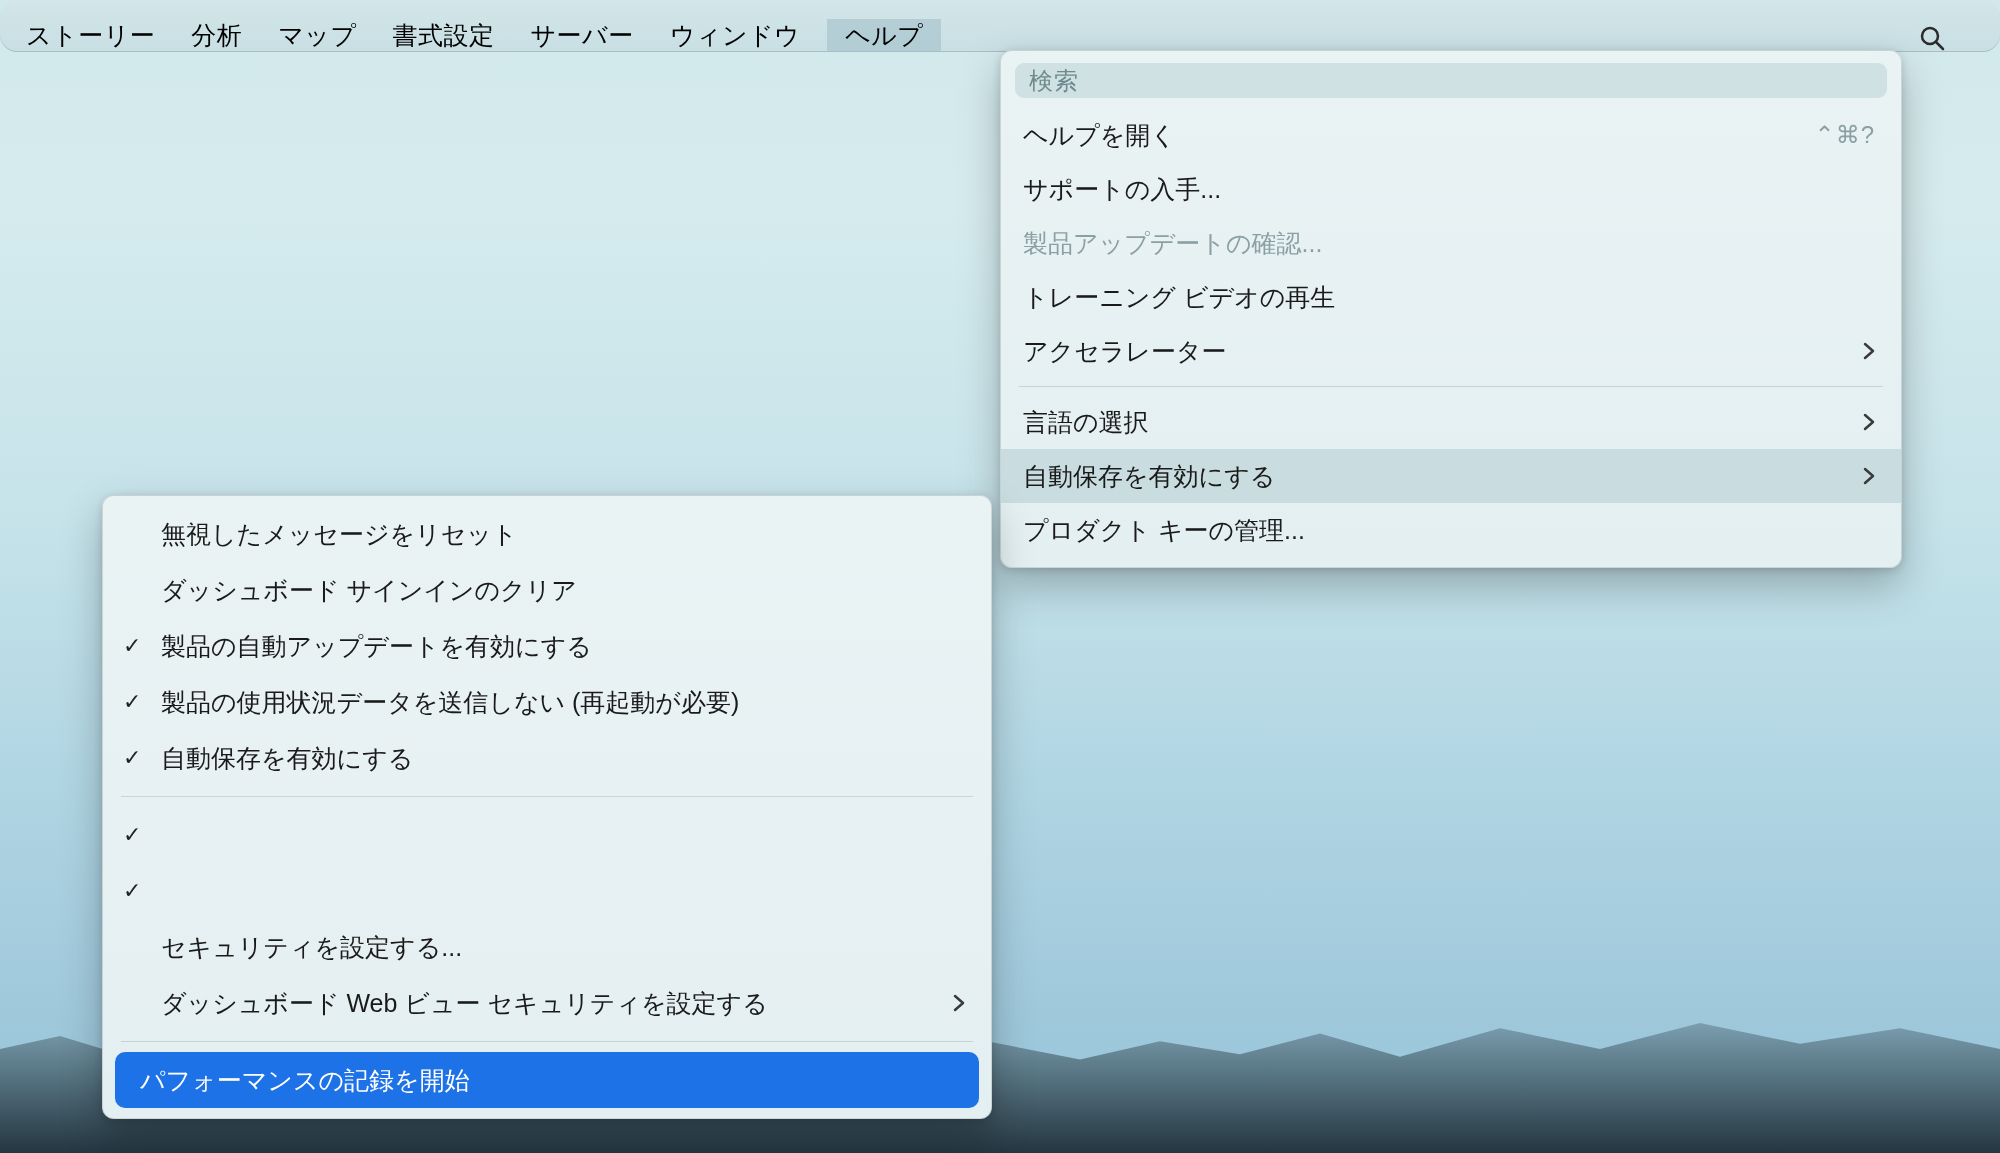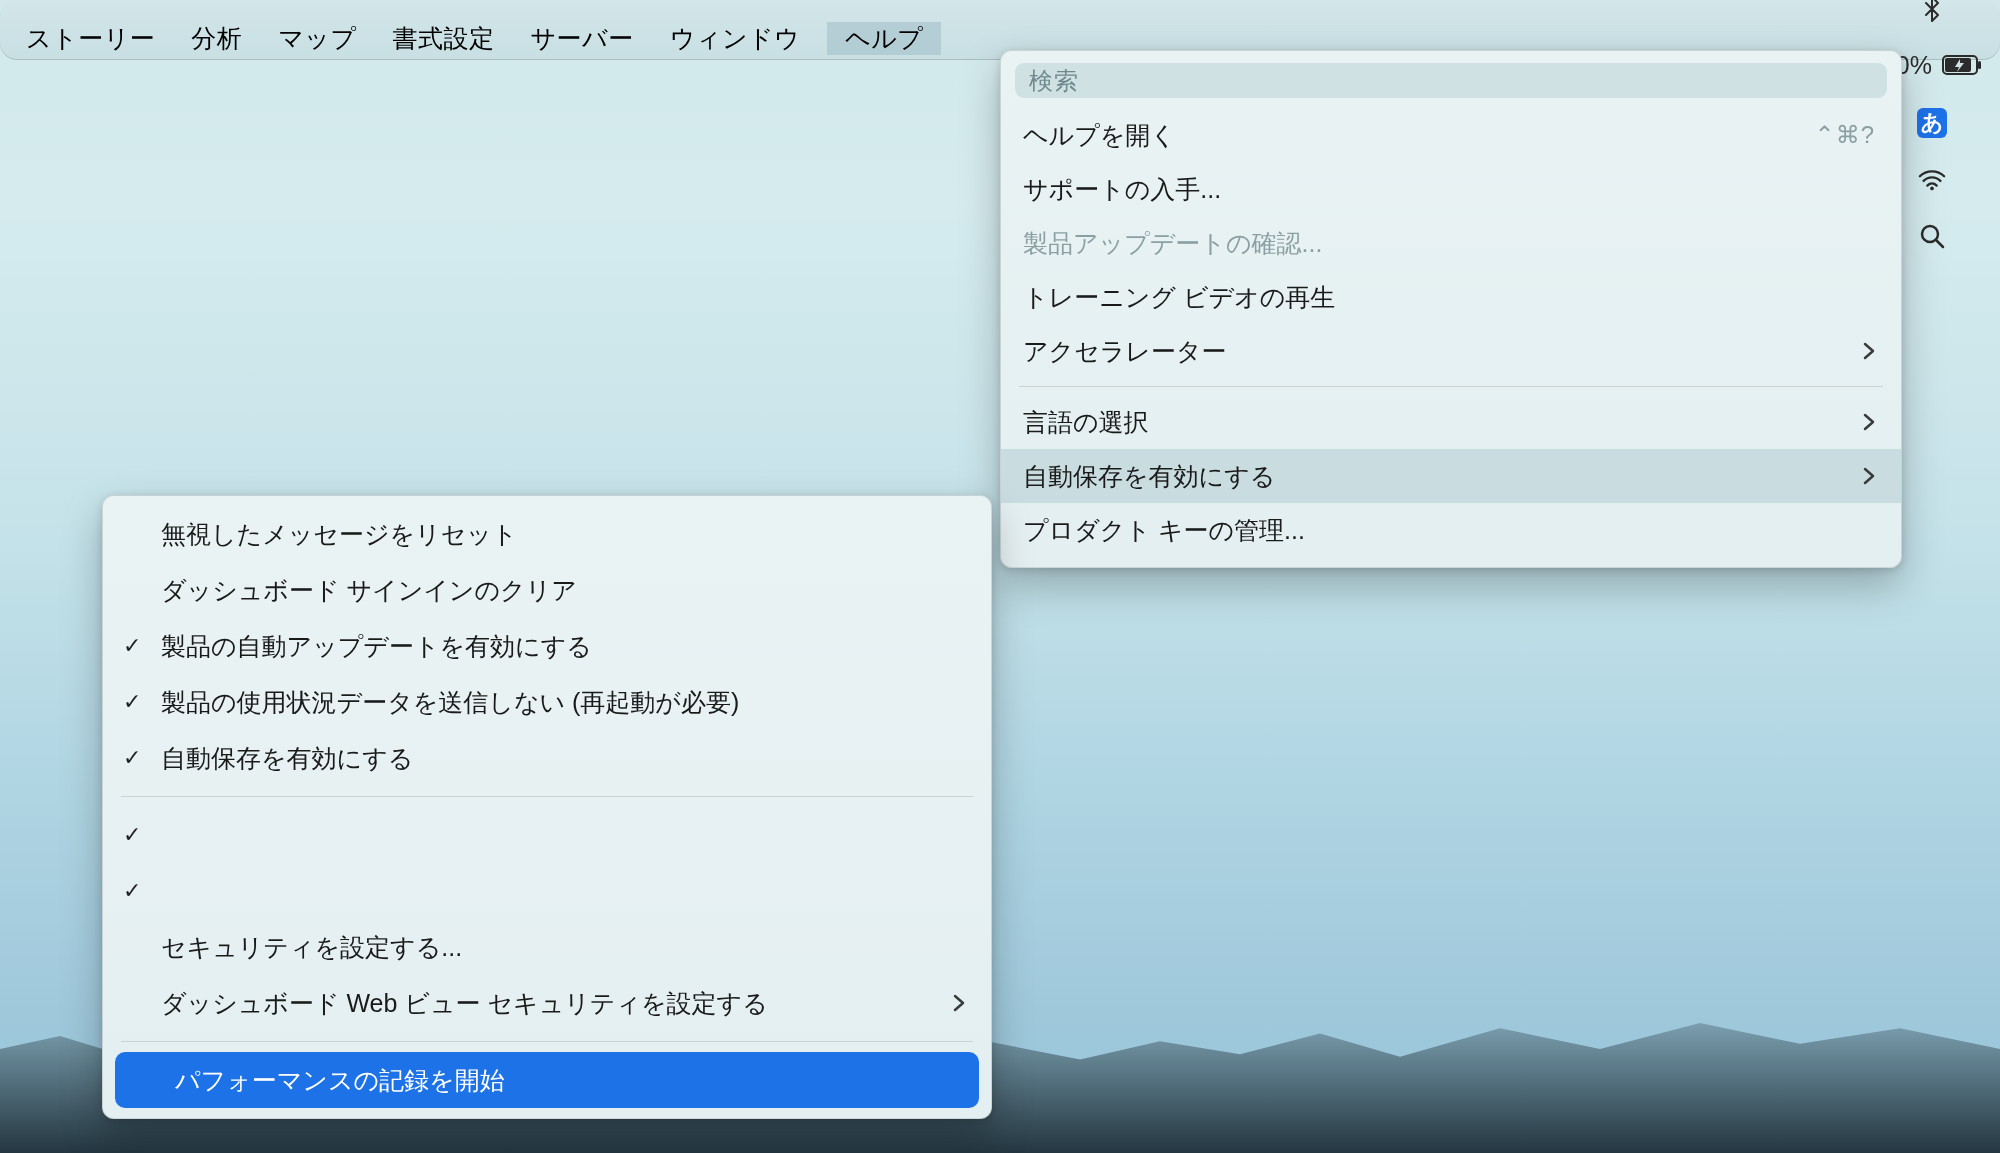--- a/index.html
+++ b/index.html
@@ -30,22 +30,22 @@
       linear-gradient(to top, rgba(20,40,50,0.9), transparent 70%);
     clip-path: polygon(0 60%, 3% 55%, 6% 62%, 9% 50%, 12% 58%, 15% 52%, 18% 60%, 22% 48%, 26% 58%, 30% 50%, 34% 62%, 38% 52%, 44% 63%, 48% 55%, 54% 64%, 58% 57%, 62% 62%, 66% 54%, 70% 63%, 75% 52%, 80% 60%, 85% 50%, 90% 58%, 95% 52%, 100% 60%, 100% 100%, 0 100%);
   }
 
   
   .menubar {
     position: absolute;
     top: 0; left: 0; right: 0;
     height: 44px;
     display: flex;
-    align-items: center;
-    padding: 16px 8px 0 8px;
+    align-items: flex-end;
+    padding: 8px 8px 0 8px;
     background: linear-gradient(to bottom, #d3e6e9, #c8dfe3);
     font-size: 25px;
     color: #000;
     box-shadow: inset 0 -1px 0 rgba(0,0,0,0.15);
     border-radius: 17px;
   }
   .menubar .menu-item {
     display: flex;
     align-items: center;
     padding: 0 18px;
@@ -135,21 +135,21 @@
     position: absolute;
     left: 20px;
     font-size: 22px;
     color: #222;
   }
   .panel.sub .row.selected-blue {
     margin: 0 12px;
     border-radius: 10px;
     background: #1d72e8;
     color: #fff;
-    padding-left: 60px;
+    padding-left: 25px;
   }
   .panel.sub .sep { margin: 10px 18px; }
 
   .chev svg { display:block; }
 </style>
 </head>
 <body>
 
 <div class="desktop">
   <div class="mountains"></div>

